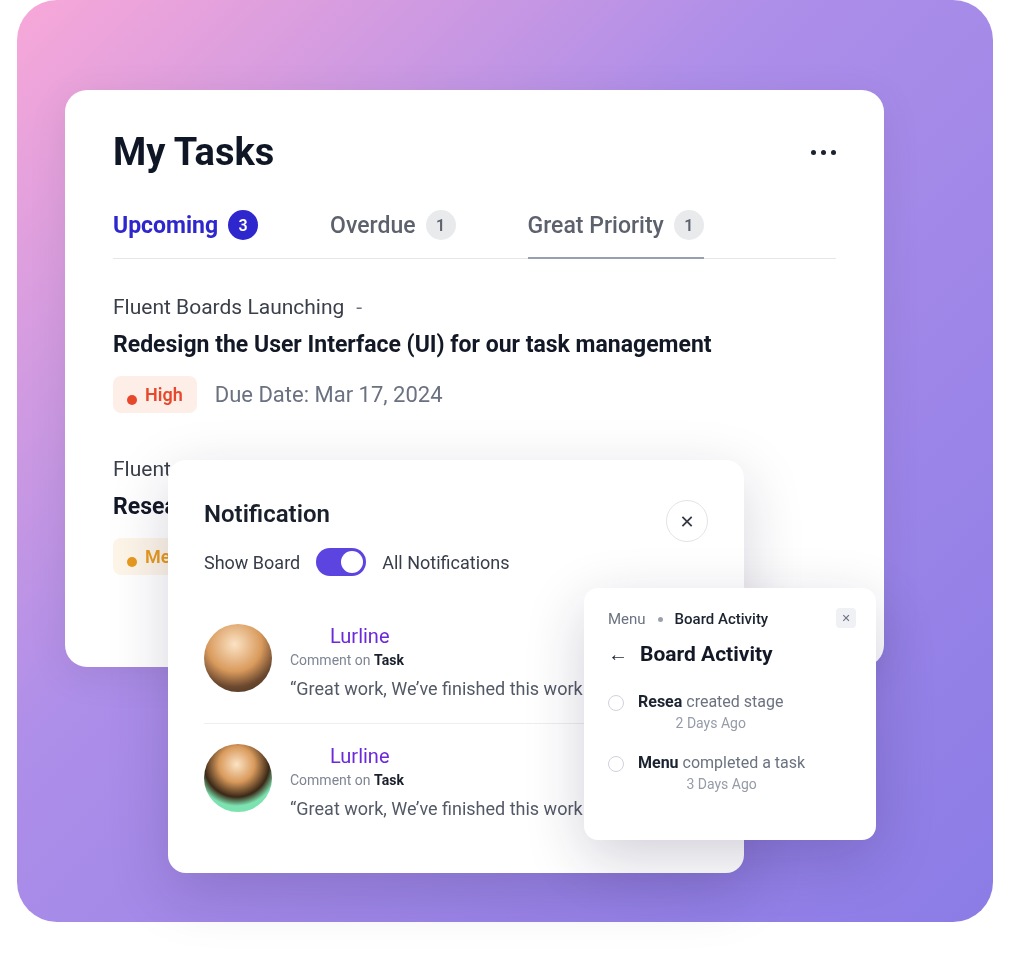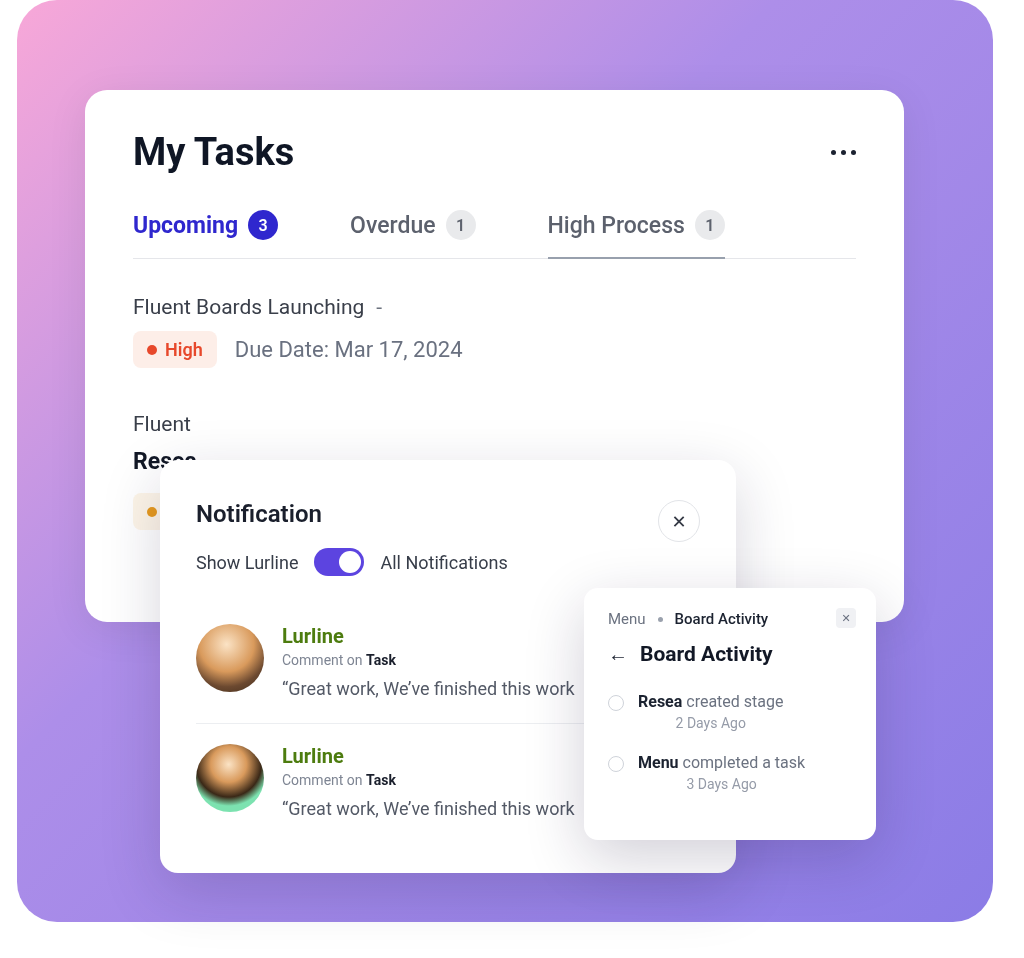--- a/index.html
+++ b/index.html
@@ -22,21 +22,20 @@
 }
 .tasks-card {
   position: absolute;
   top: 90px;
   left: 65px;
   width: 819px;
   background: #fff;
   border-radius: 22px;
   padding: 40px 48px 48px;
   box-shadow: 0 8px 40px rgba(0,0,0,0.08);
-  margin-left: 20px;
 }
 .tasks-header {
   display: flex;
   justify-content: space-between;
   align-items: center;
   margin-bottom: 36px;
 }
 .page-title {
   font-size: 38px;
   font-weight: 700;
@@ -119,21 +118,21 @@
   color: #121826;
   margin-bottom: 18px;
 }
 .task-row3 {
   display: flex;
   align-items: center;
   gap: 18px;
 }
 .priority-badge {
   display: inline-flex;
-  align-items: center;
+  align-items: flex-end;
   gap: 8px;
   padding: 8px 14px;
   border-radius: 8px;
   font-size: 18px;
   font-weight: 600;
 }
 .priority-badge.high {
   background: #fdeee8;
   color: #e7482b;
 }
@@ -147,21 +146,21 @@
 .priority-badge.high .priority-dot { background: #e7482b; }
 .priority-badge.medium .priority-dot { background: #e79a1e; }
 .due-date {
   font-size: 22px;
   color: #6a7180;
 }
 
 .notif-card {
   position: absolute;
   top: 460px;
-  left: 160px;
+  left: 168px;
   width: 576px;
   background: #fff;
   border-radius: 18px;
   padding: 40px 36px 30px;
   box-shadow: 0 18px 60px rgba(30,20,60,0.18);
 }
 .notif-title {
   font-size: 24px;
   font-weight: 600;
   color: #1a1f2c;
@@ -215,23 +214,24 @@
 .avatar {
   width: 68px; height: 68px;
   border-radius: 50%;
   flex-shrink: 0;
 }
 .avatar.a1 { background: radial-gradient(circle at 45% 30%, #fbe3c5 0%, #d99a5c 45%, #6c4930 70%, #3a2817 100%); }
 .avatar.a2 { background: radial-gradient(circle at 48% 30%, #fbe3c5 0%, #d99a5c 30%, #3a2817 55%, #7ce2b0 70%); }
 .notif-body { flex: 1; }
 .notif-name {
   font-size: 20px;
-  font-weight: 700;
-  color: #4d7c0f;
+  font-weight: 400;
+  color: #6d28d9;
   margin-bottom: 4px;
+  margin-left: 40px;
 }
 .notif-action {
   font-size: 14px;
   color: #7e8593;
   margin-bottom: 10px;
 }
 .notif-action b { color: #1a1f2c; font-weight: 700; }
 .notif-quote {
   font-size: 18px;
   color: #535966;
@@ -328,30 +328,31 @@
   <div class="tabs">
     <div class="tab active">
       <span>Upcoming</span>
       <span class="badge">3</span>
     </div>
     <div class="tab">
       <span>Overdue</span>
       <span class="badge">1</span>
     </div>
     <div class="tab underline">
-      <span>High Process</span>
+      <span>Great Priority</span>
       <span class="badge">1</span>
     </div>
   </div>
 
   <div class="task-item">
     <div class="task-row1">
       <span>Fluent Boards Launching</span>
       <span class="dash">-</span>
     </div>
+    <div class="task-title">Redesign the User Interface (UI) for our task management</div>
     <div class="task-row3">
       <span class="priority-badge high">
         <span class="priority-dot"></span>
         <span>High</span>
       </span>
       <span class="due-date">
         <span>Due Date:</span>
         <span>Mar 17, 2024</span>
       </span>
     </div>
@@ -368,21 +369,21 @@
         <span>Medi</span>
       </span>
     </div>
   </div>
 </div>
 
 <div class="notif-card">
   <div class="notif-title">Notification</div>
   <div class="notif-close">✕</div>
   <div class="notif-filter">
-    <span>Show Lurline</span>
+    <span>Show Board</span>
     <div class="toggle"></div>
     <span>All Notifications</span>
   </div>
 
   <div class="notif-item">
     <div class="avatar a1"></div>
     <div class="notif-body">
       <div class="notif-name">Lurline</div>
       <div class="notif-action">
         <span>Comment on </span><b>Task</b>

